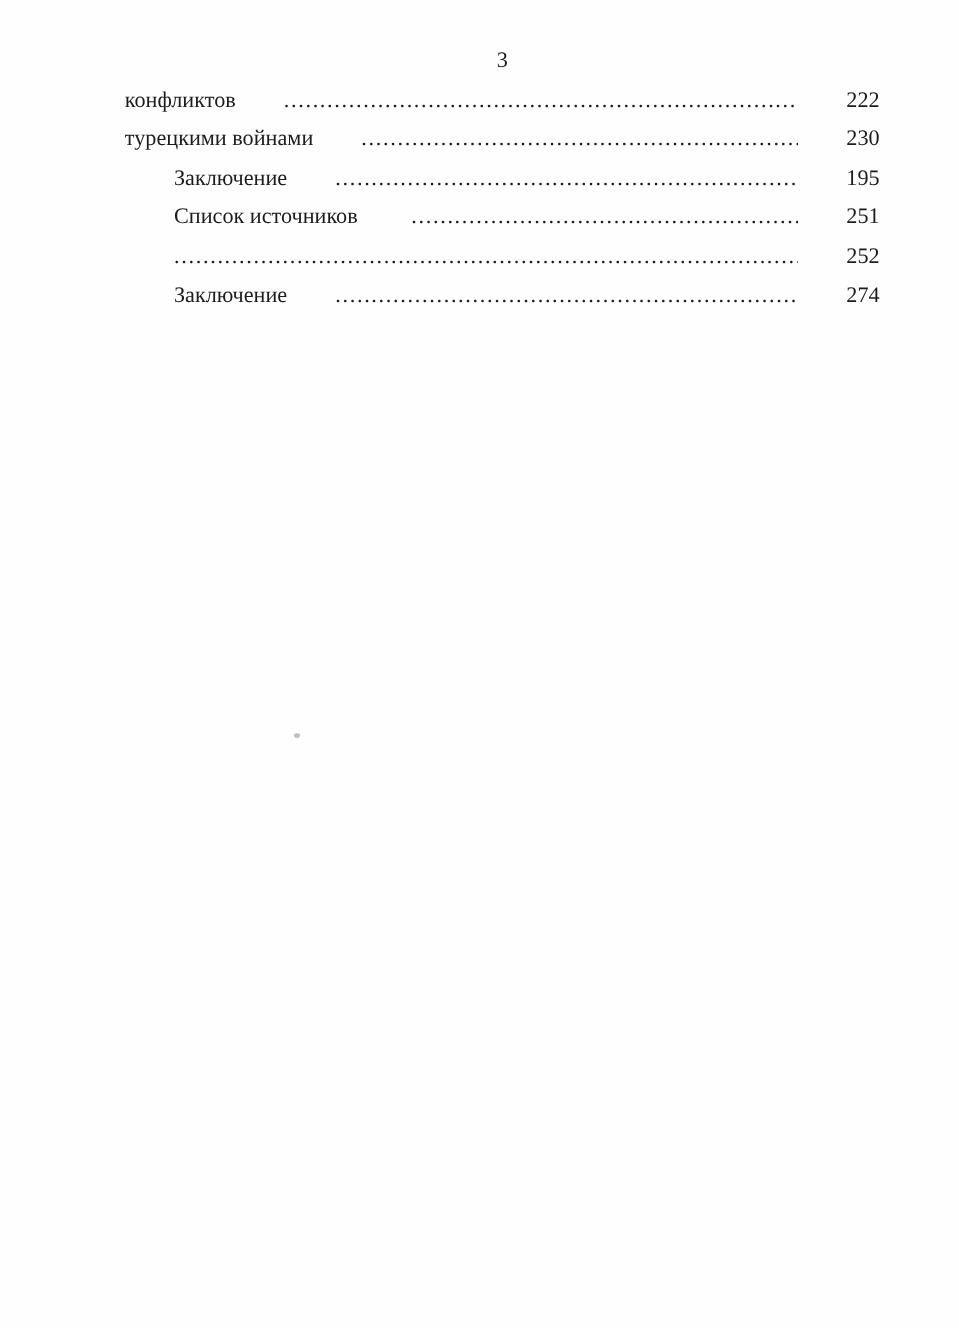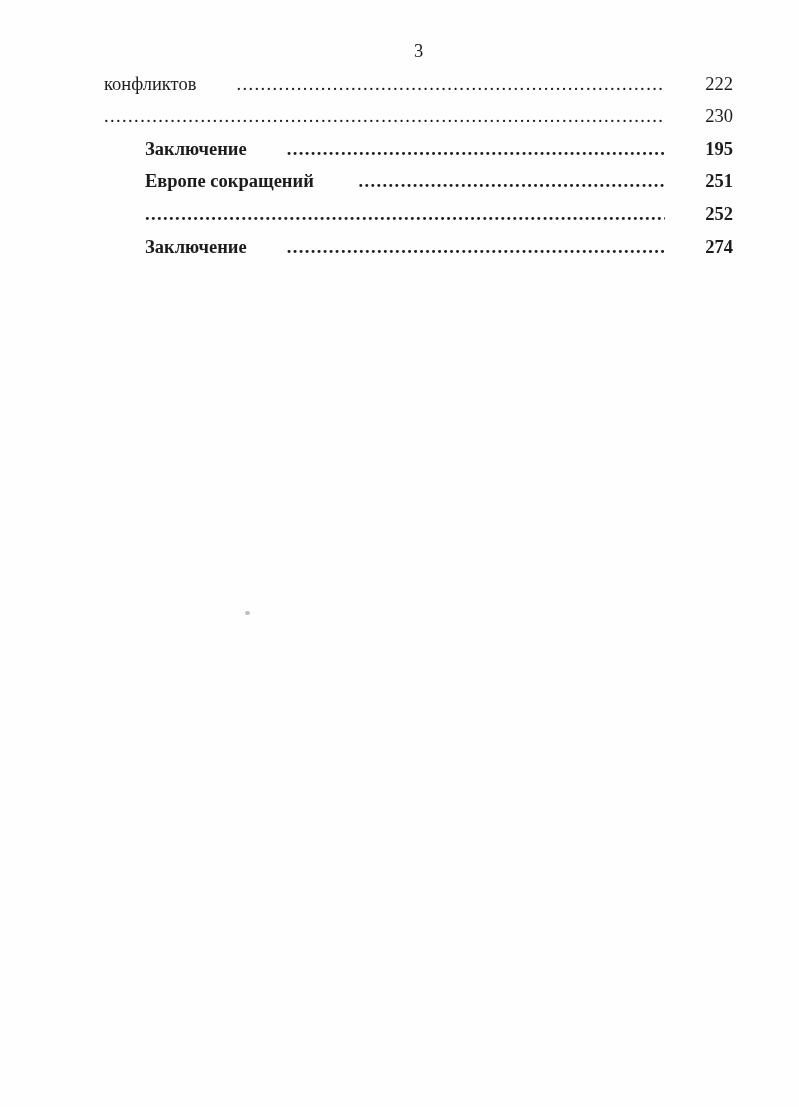--- a/index.html
+++ b/index.html
@@ -35,21 +35,21 @@
     gap: 40px;
   }
   .wrap-line {
     white-space: nowrap;
     overflow: visible;
   }
   .indent {
     padding-left: 41px;
   }
   .bold {
-    font-weight: bold;
+    font-weight: normal;
   }
   .label {
     white-space: pre;
     flex: 0 0 auto;
   }
   .dots {
     flex: 1 1 auto;
     overflow: hidden;
     white-space: nowrap;
     letter-spacing: 1.4px;
@@ -81,33 +81,34 @@
     <div>
       <div class="toc-line">
         <span class="label">конфликтов</span>
         <span class="dots">........................................................................................................................................................................................</span>
         <span class="pagenum">222</span>
       </div>
     </div>
 
     <div>
       <div class="toc-line">
+        <span class="label">турецкими войнами</span>
         <span class="dots">........................................................................................................................................................................................</span>
         <span class="pagenum">230</span>
       </div>
     </div>
 
     <div class="toc-line indent bold">
       <span class="label">Заключение</span>
       <span class="dots">........................................................................................................................................................................................</span>
       <span class="pagenum">195</span>
     </div>
 
     <div class="toc-line indent bold">
-      <span class="label">Европе сокращений </span>
+      <span class="label">Список источников </span>
       <span class="dots">........................................................................................................................................................................................</span>
       <span class="pagenum">251</span>
     </div>
 
     <div class="toc-line indent bold">
       <span class="dots">........................................................................................................................................................................................</span>
       <span class="pagenum">252</span>
     </div>
 
     <div class="toc-line indent bold">

